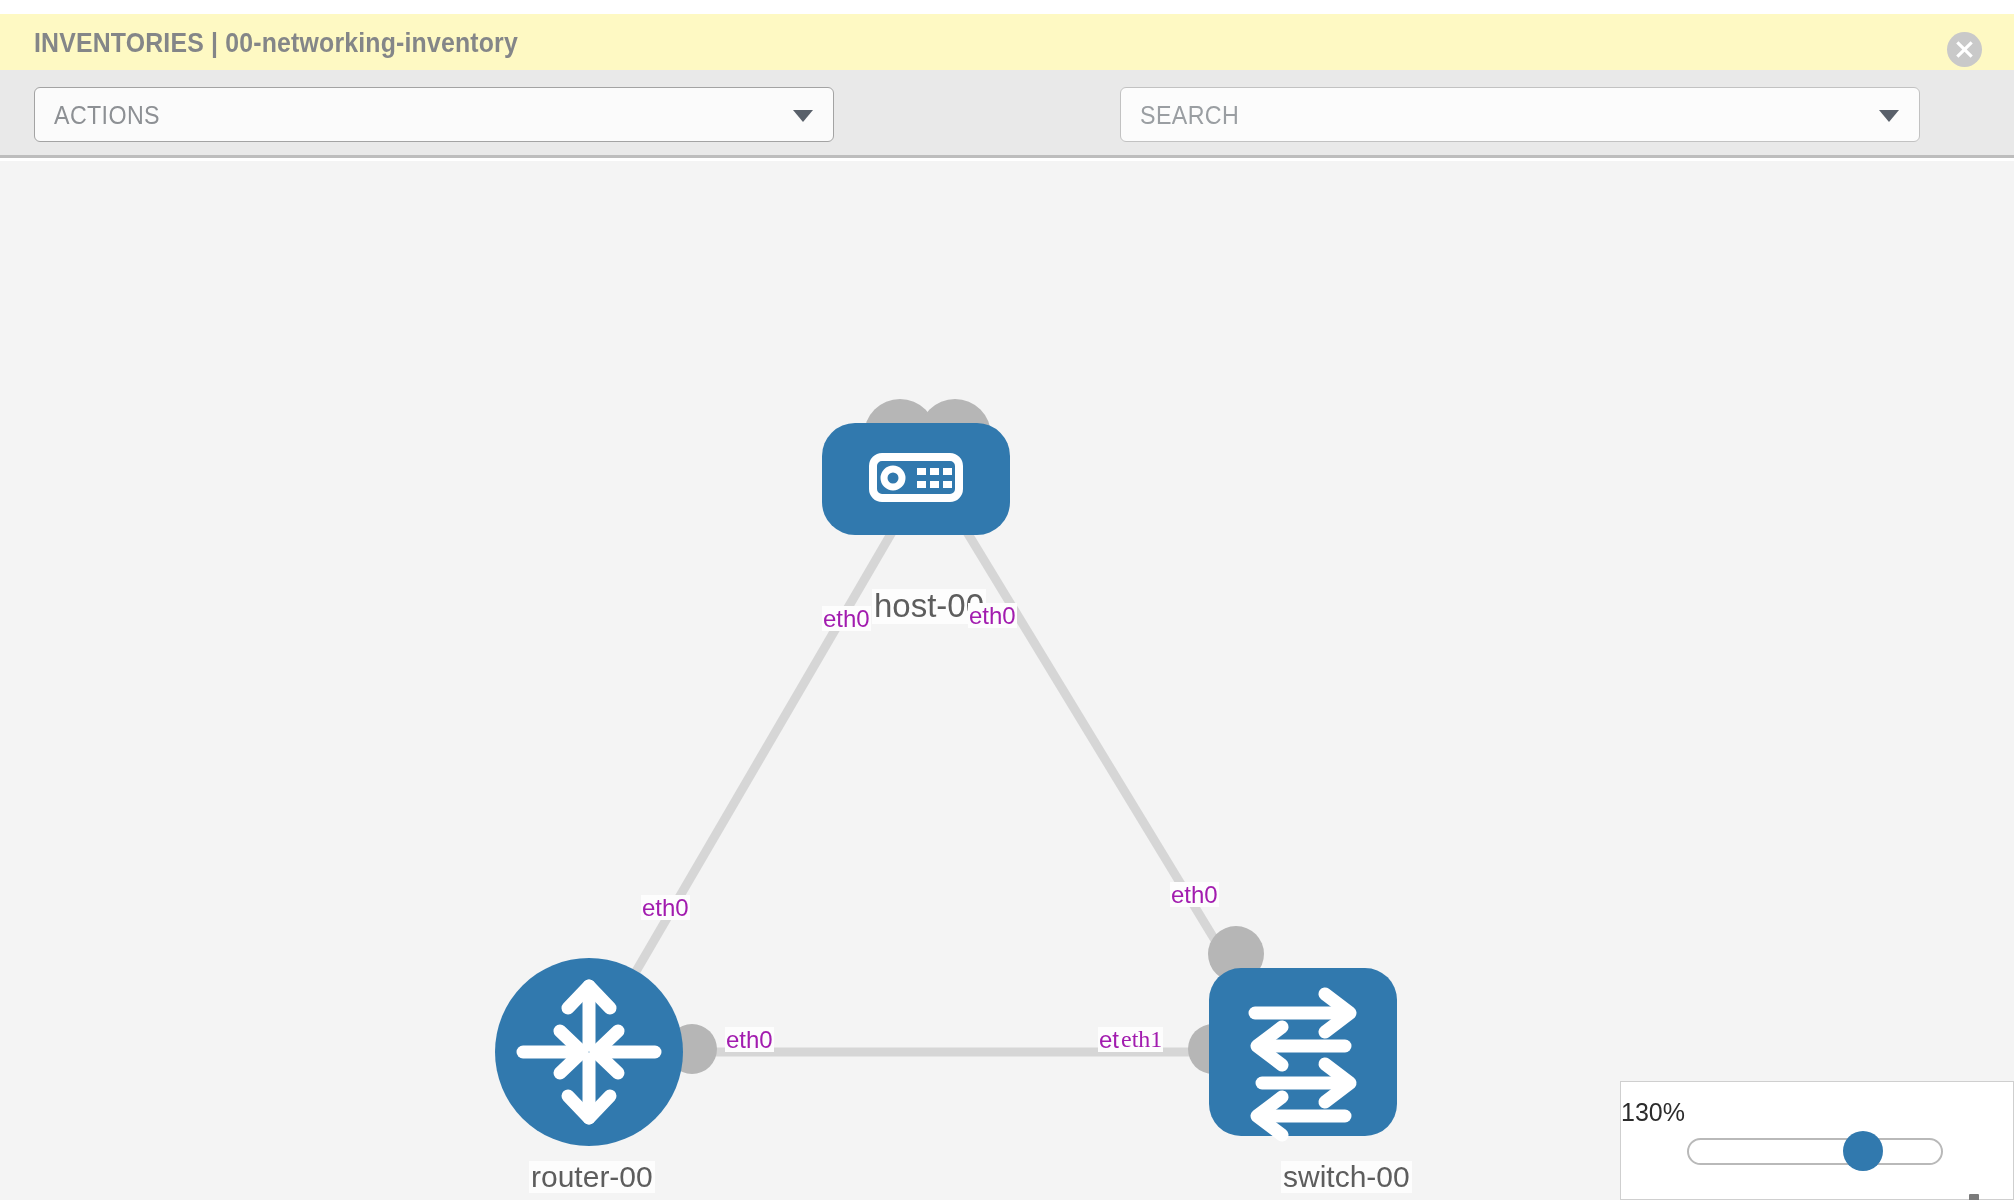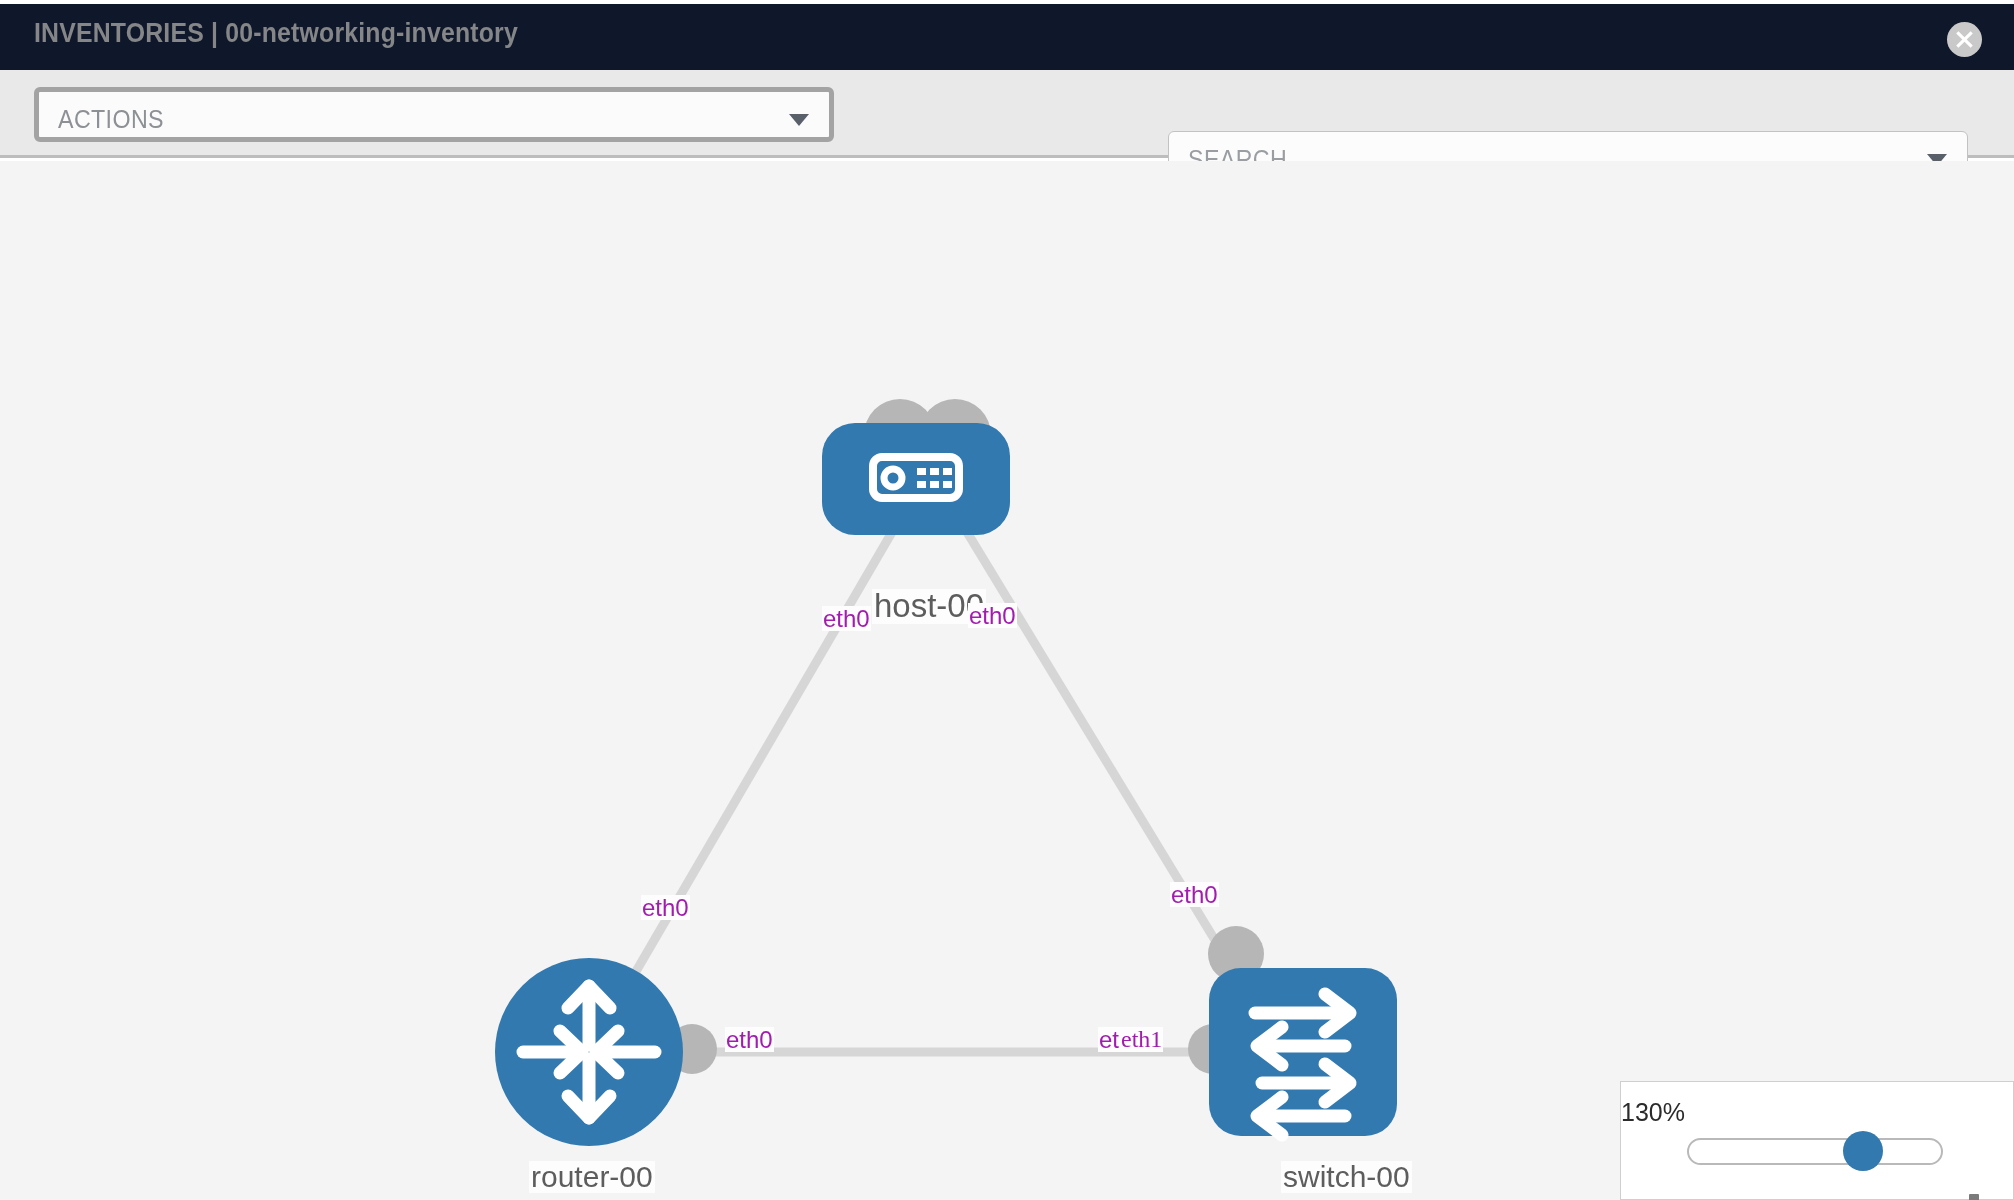--- a/index.html
+++ b/index.html
@@ -6,22 +6,22 @@
     margin: 0; padding: 0;
     width: 2014px; height: 1200px;
     background: #ffffff;
     font-family: "Liberation Sans", sans-serif;
     overflow: hidden;
   }
   #app { position: relative; width: 2014px; height: 1200px; }
 
   
   .header {
-    position: absolute; left: 0; top: 4px; width: 2014px; height: 70px;
-    background: #0f172a;
+    position: absolute; left: 0; top: 14px; width: 2014px; height: 70px;
+    background: #fef9c3;
     box-sizing: border-box;
   }
   .header-title {
     position: absolute; left: 34px; top: 14px;
     font-size: 27px; font-weight: bold; letter-spacing: 0.2px;
     color: #848688;
     font-family: "Liberation Sans Narrow", "Liberation Sans", sans-serif;
     transform: scaleX(0.92); transform-origin: left center;
     white-space: nowrap;
   }
@@ -36,21 +36,21 @@
   .toolbar {
     position: absolute; left: 0; top: 70px; width: 2014px; height: 88px;
     background: #e9e9e9;
     border-bottom: 3px solid #bdbdbd;
     box-sizing: border-box;
   }
   .actions-select {
     position: absolute; left: 34px; top: 17px;
     width: 800px; height: 55px;
     background: #fbfbfb;
-    border: 5px solid #a3a3a3;
+    border: 1px solid #a3a3a3;
     border-radius: 6px;
     box-sizing: border-box;
   }
   .actions-label {
     position: absolute; left: 19px; top: 13px;
     font-size: 25px; color: #8d9094;
     font-family: "Liberation Sans Narrow","Liberation Sans", sans-serif;
     transform: scaleX(0.93); transform-origin: left center;
     letter-spacing: 0.4px;
   }
@@ -62,27 +62,26 @@
     border-top: 12px solid #59606a;
   }
   .tool-icon {
     position: absolute; top: 92px;
     width: 46px; height: 46px;
     color: #7b838c;
   }
   .wrench-icon { left: 1040px; }
   .key-icon    { left: 1108px; }
   .search-box {
-    position: absolute; left: 1168px; top: 17px;
+    position: absolute; left: 1120px; top: 17px;
     width: 800px; height: 55px;
     background: #fcfcfc;
     border: 1px solid #c2c2c2;
     border-radius: 6px;
     box-sizing: border-box;
-    margin-top: 44px;
   }
   .search-label {
     position: absolute; left: 19px; top: 13px;
     font-size: 25px; color: #9a9ea2;
     font-family: "Liberation Sans Narrow","Liberation Sans", sans-serif;
     transform: scaleX(0.93); transform-origin: left center;
     letter-spacing: 0.4px;
   }
 
   

